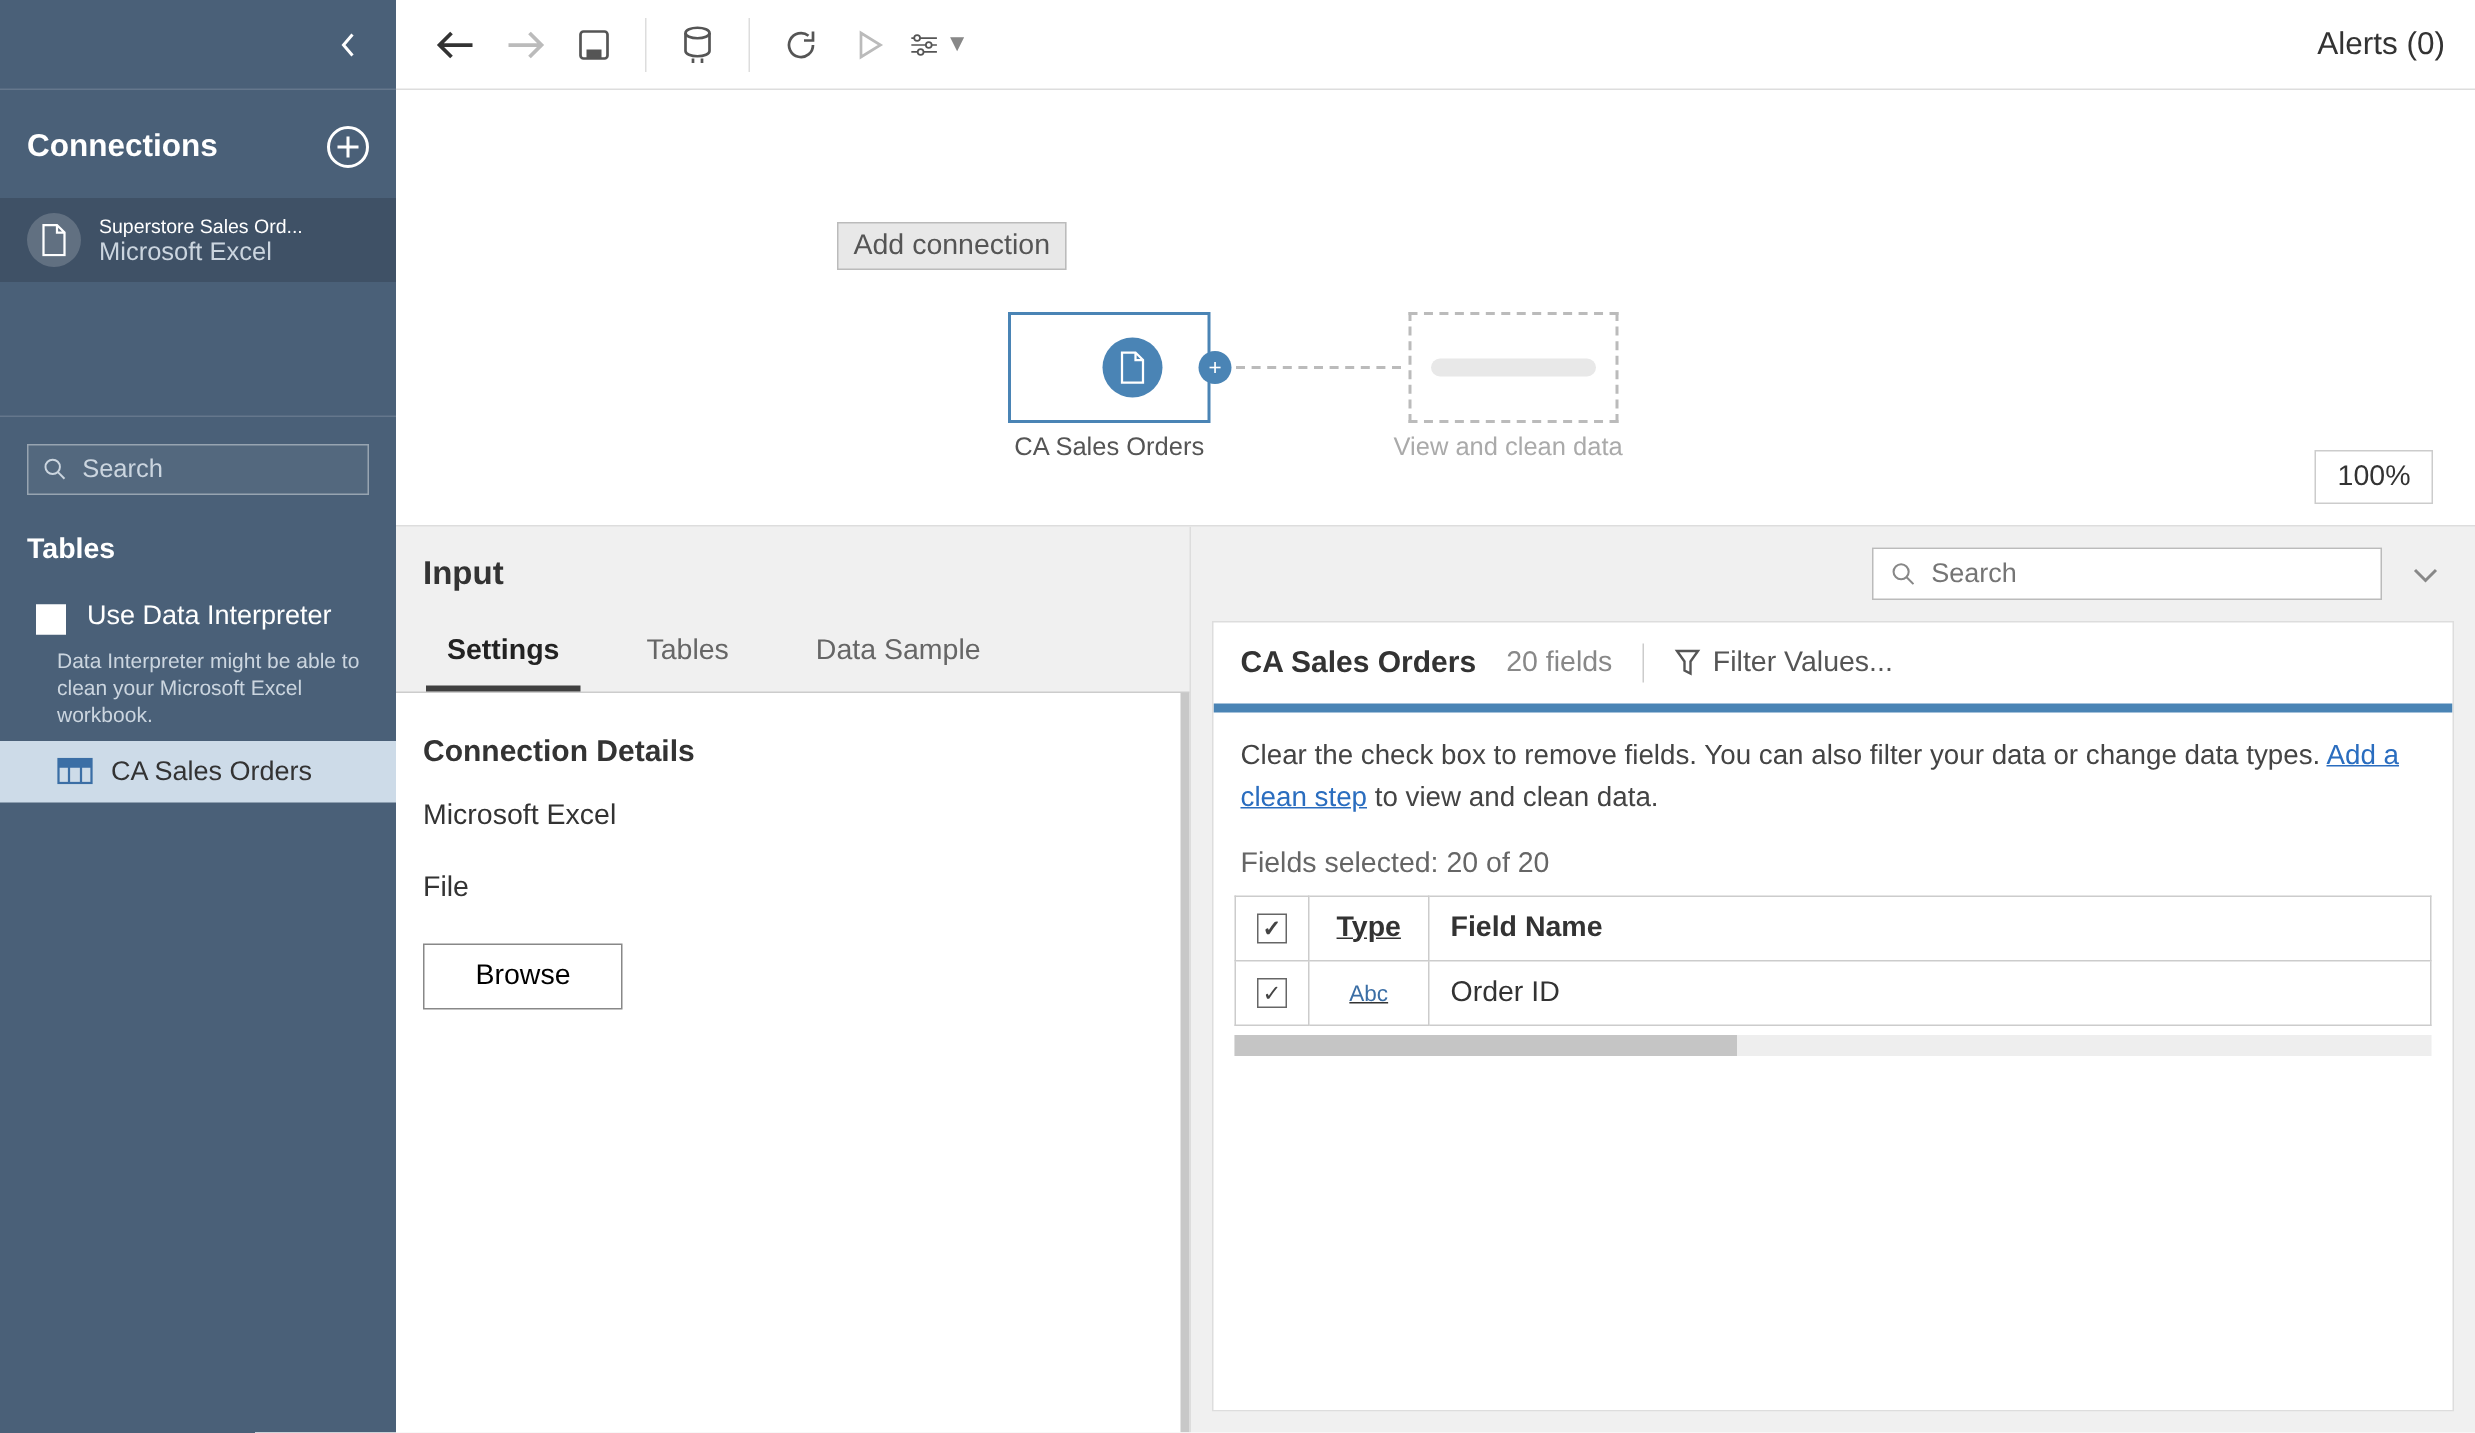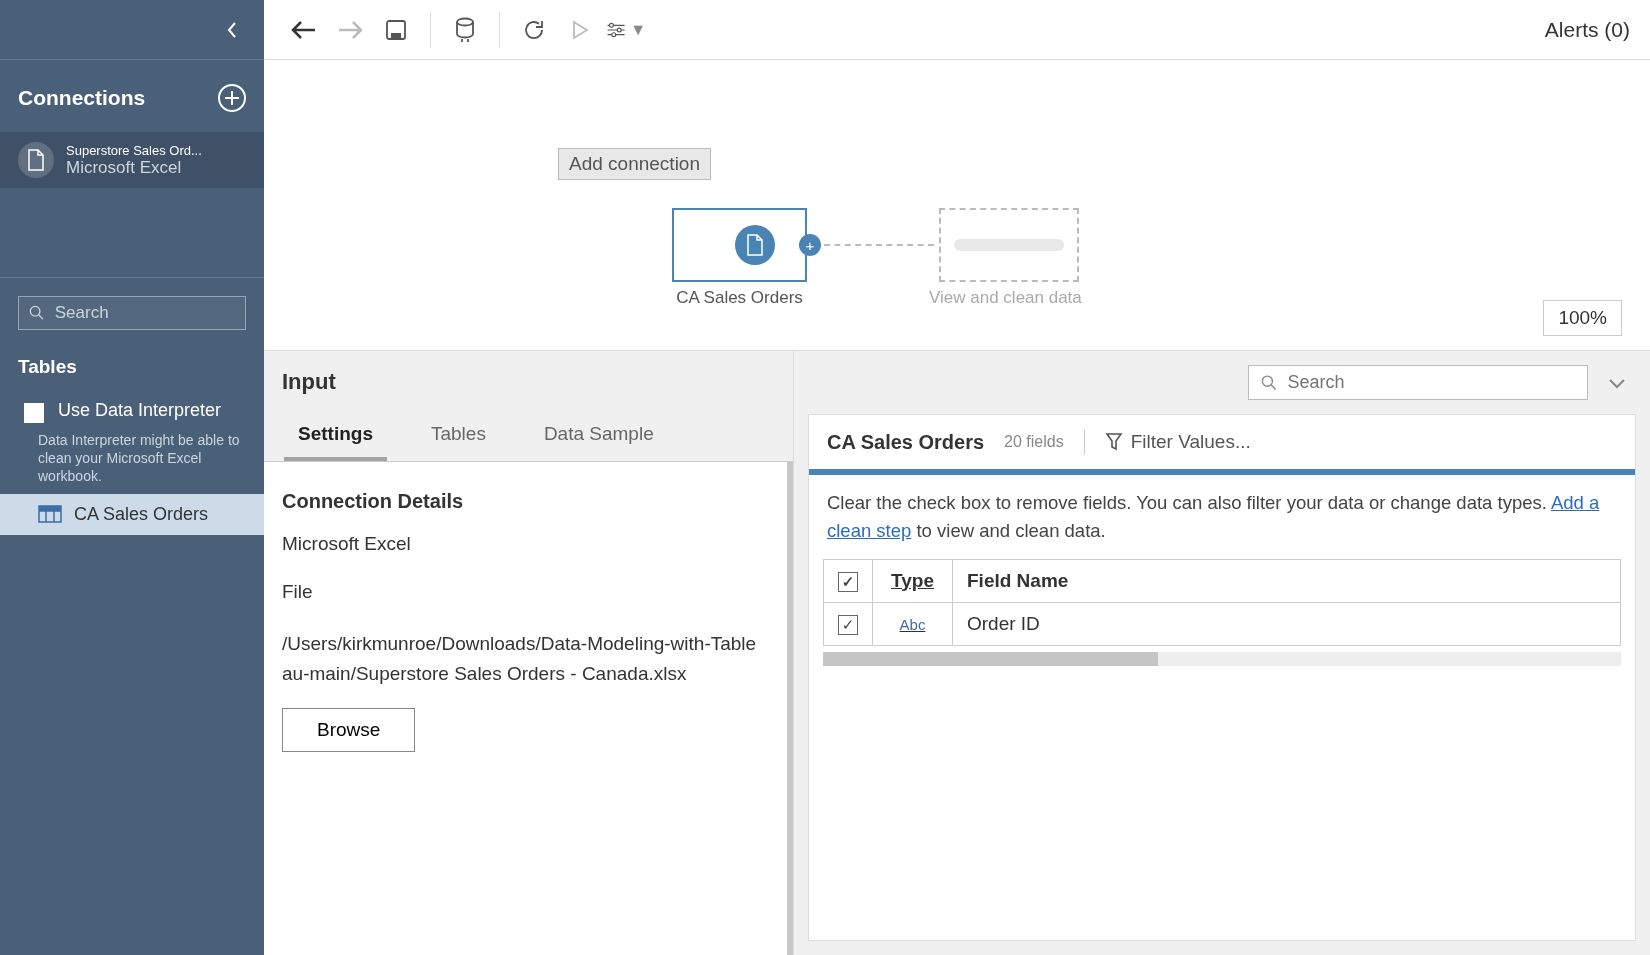--- a/index.html
+++ b/index.html
@@ -50,38 +50,38 @@
 .ghost-label { position:absolute; left:665px; top:228px; width:160px; text-align:left; font-size:17px; color:#aaa;}
 .zoom-box { position:absolute; right:28px; bottom:14px; border:1px solid #ccc; padding:6px 14px; font-size:19px; background:#fff;}
 
 
 .lower { flex:1; display:flex; background:#f0f0f0; border-top:1px solid #ddd; overflow:hidden;}
 .pane-left { flex:0 0 530px; display:flex; flex-direction:column; border-right:1px solid #ddd; position:relative;}
 .input-title-row { display:flex; align-items:center; justify-content:space-between; padding:18px 16px 8px 18px;}
 .input-title-row h3 { font-size:22px; font-weight:700; color:#333;}
 .tabs-row { display:flex; border-bottom:1px solid #ccc; padding-left:20px; gap:30px;}
 .tab { padding:20px 14px 12px 14px; font-size:19px; color:#666; cursor:pointer;}
-.tab.active { color:#222; font-weight:600; border-bottom:4px solid #a3a3a3;}
+.tab.active { color:#222; font-weight:600; border-bottom:4px solid #404040;}
 .settings-body { padding:28px 28px 10px 18px; background:#fff; flex:1; overflow:auto; border-right:6px solid #c8c8c8;}
 .settings-body h4 { font-size:20px; font-weight:700; margin-bottom:20px;}
 .settings-body .conn-type { font-size:19px; margin-bottom:26px;}
 .settings-body .file-label { font-size:19px; margin-bottom:26px;}
 .settings-body .file-path { font-size:19px; line-height:1.6; color:#333; margin-bottom:18px; word-break:break-all;}
 .browse-btn { border:1px solid #888; padding:10px 34px; background:#fff; font-size:19px;}
 
 
 .pane-right { flex:1; display:flex; flex-direction:column; position:relative;}
 .right-top { display:flex; align-items:center; gap:20px; padding:14px 24px 14px 14px;}
 .right-search { display:flex; align-items:center; gap:10px; border:1px solid #bbb; background:#fff; padding:6px 12px; width:340px;}
 .right-search input { border:none; outline:none; font-size:18px; width:100%;}
 .chev { margin-left:auto; color:#888;}
 .fields-panel { margin:0 14px 14px 14px; background:#fff; border:1px solid #ddd; flex:1; display:flex; flex-direction:column; overflow:hidden;}
 .fields-header { display:flex; align-items:center; gap:20px; padding:14px 18px;}
 .fields-header .step-name { font-size:20px; font-weight:700;}
-.fields-header .field-count { font-size:16px; color:#888;}
+.fields-header .field-count { font-size:19px; color:#888;}
 .fields-header .vdiv { width:1px; height:26px; background:#ccc;}
 .filter-vals { display:flex; align-items:center; gap:8px; font-size:19px; color:#555;}
 .blue-bar { height:6px; background:#4a84b5;}
 .info-text { padding:14px 18px; font-size:18.5px; color:#444; line-height:1.5;}
 .info-text a { color:#2a6dbf; text-decoration:underline;}
 .selected-count { padding:6px 18px 10px 18px; font-size:19px; color:#666;}
 .field-table { margin:0 14px; border:1px solid #ccc; border-collapse:collapse; width:calc(100% - 28px);}
 .field-table th, .field-table td { border:1px solid #ccc; padding:10px 14px; text-align:left; font-size:19px;}
 .field-table th { font-weight:700; background:#fff;}
 .field-table .chk-cell { width:46px; text-align:center;}
@@ -231,21 +231,20 @@
         </div>
         <div class="tabs-row">
           <div class="tab active">Settings</div>
           <div class="tab">Tables</div>
           <div class="tab">Data Sample</div>
         </div>
         <div class="settings-body">
           <h4>Connection Details</h4>
           <div class="conn-type">Microsoft Excel</div>
           <div class="file-label">File</div>
-          <div class="file-path">/Users/kirkmunroe/Downloads/Data-Modeling-with-Tableau-main/Superstore Sales Orders - Canada.xlsx</div>
           <button class="browse-btn">Browse</button>
         </div>
       </div>
 
       <div class="pane-right">
         <div class="right-top">
           <div style="flex:1"></div>
           <div class="right-search">
             <svg width="18" height="18" viewBox="0 0 18 18">
                 <circle cx="7" cy="7" r="5.5" stroke="#888" stroke-width="1.5" fill="none"></circle>
@@ -268,20 +267,21 @@
               <svg width="18" height="20" viewBox="0 0 18 20">
                   <path d="M2 2h14l-5 7v8l-4-2v-6z" stroke="#555" stroke-width="1.6" fill="none"></path>
                 </svg>
               <span>Filter Values...</span>
             </div>
           </div>
           <div class="blue-bar"></div>
           <div class="info-text">
             <span>Clear the check box to remove fields. You can also filter your data or change data types. </span><a href="#">Add a clean step</a><span> to view and clean data.</span>
           </div>
+          <div class="selected-count">Fields selected: 20 of 20</div>
           <table class="field-table">
             <thead>
                 <tr>
               <th class="chk-cell"><span class="chkbox checked"></span></th>
               <th class="type-cell">Type</th>
               <th>Field Name</th>
             </tr>
               </thead>
             <tbody>
               <tr>

